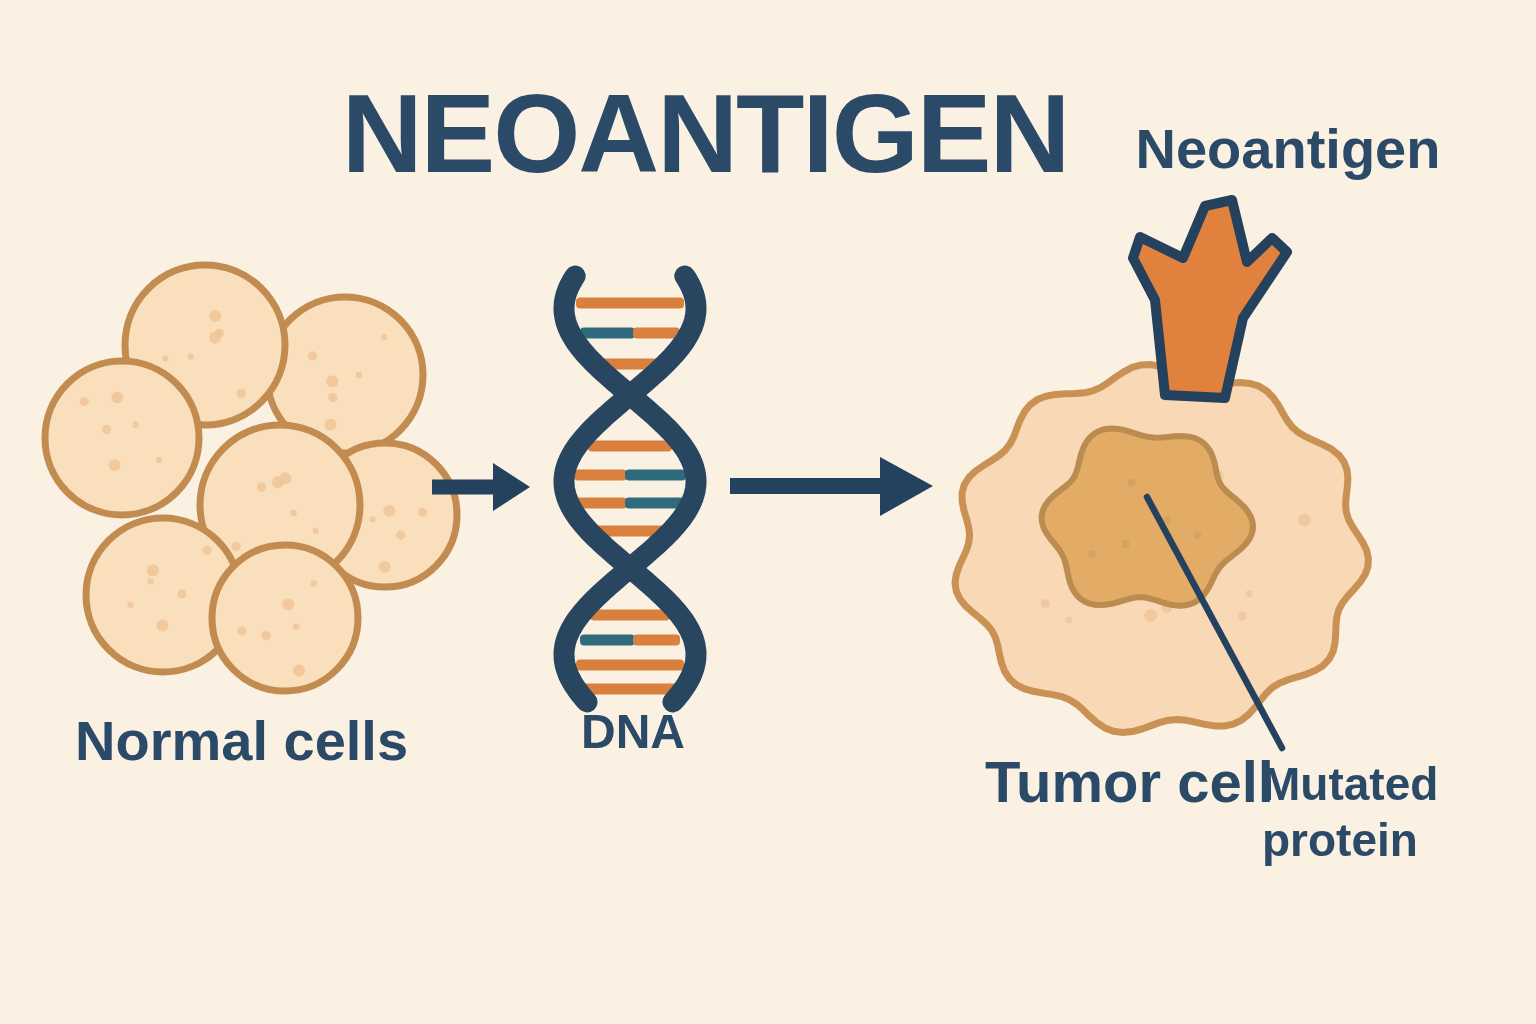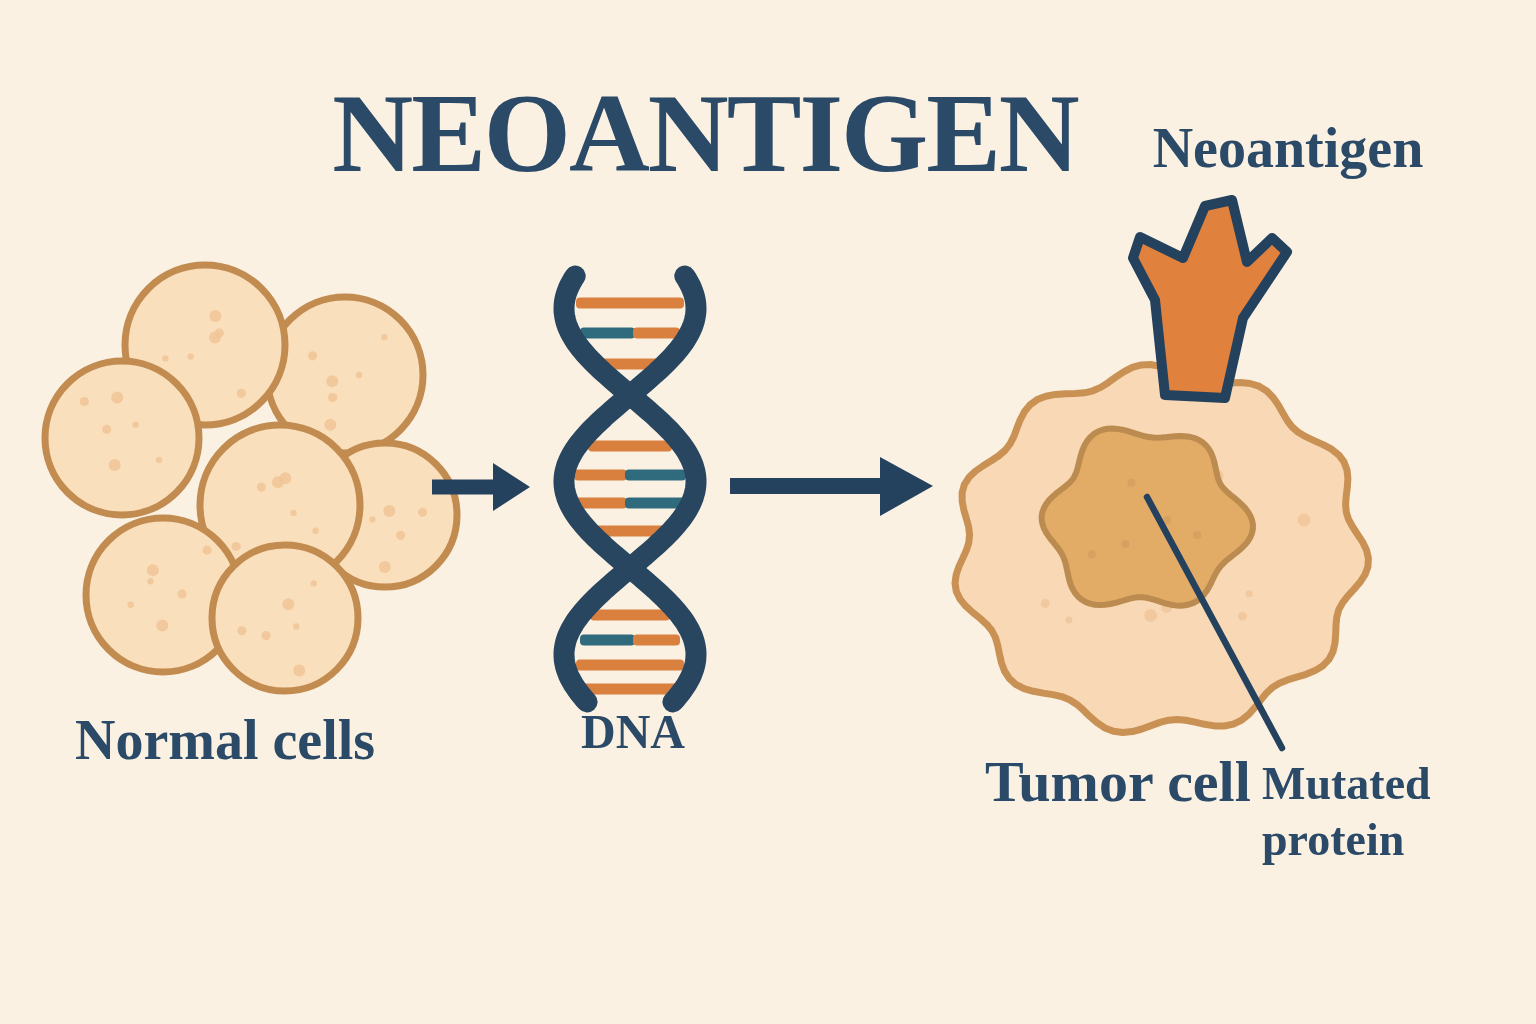--- a/index.html
+++ b/index.html
@@ -8,21 +8,20 @@
     width:1536px;height:1024px;
     overflow:hidden;
     font-family:"Liberation Sans", sans-serif;
     background:#faf1e3;
   }
   .lbl{
     position:absolute;
     color:#2b4a68;
     font-weight:bold;
     line-height:1.1;
-    font-family:Liberation Serif, serif;
   }
   .title{
     left:230px;top:72px;width:950px;
     text-align:center;
     font-size:112px;
     letter-spacing:-2px;
   }
   .neoantigen-label{
     left:1110px;top:118px;width:356px;
     text-align:center;

